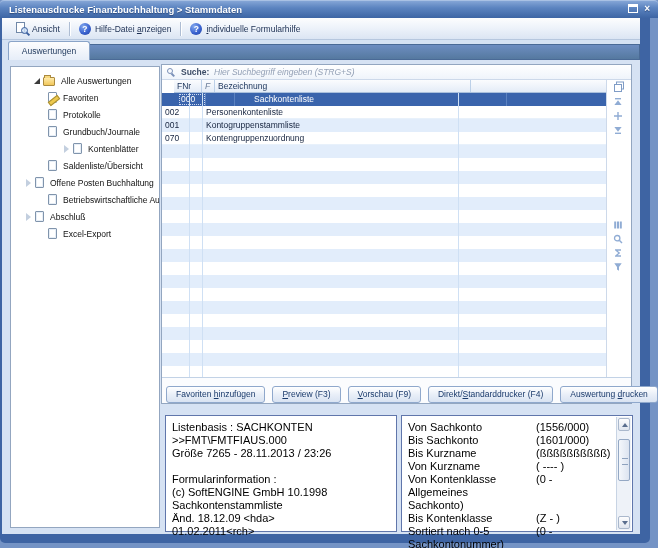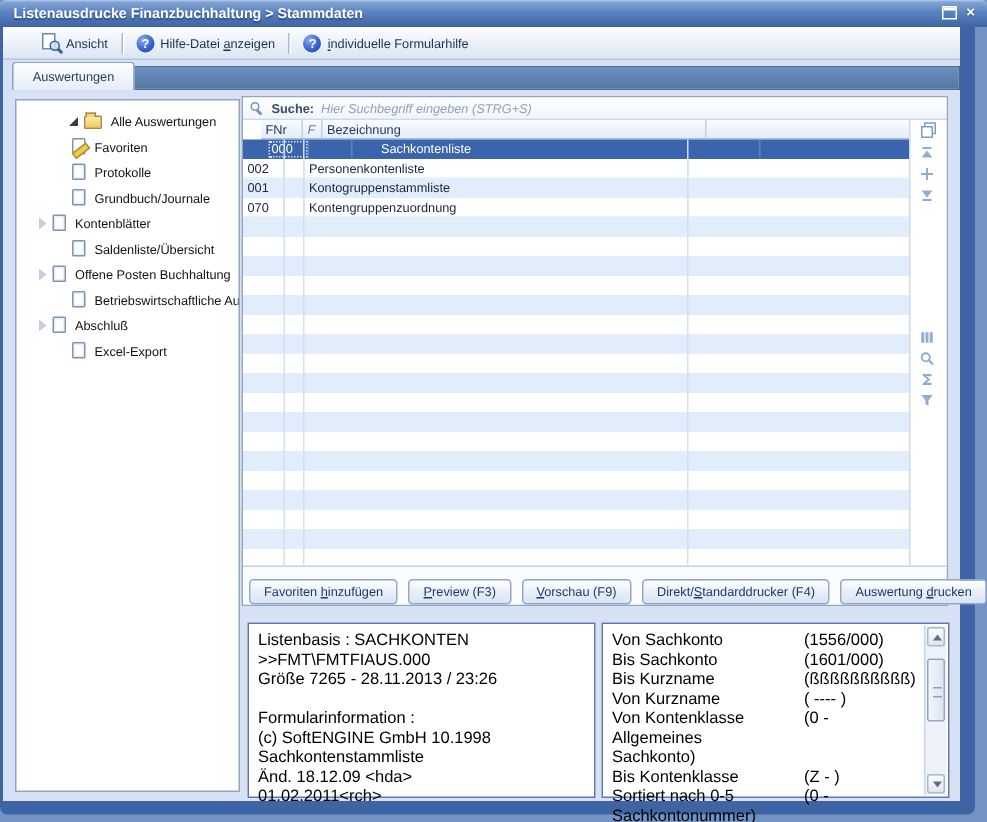--- a/index.html
+++ b/index.html
@@ -20,21 +20,21 @@
   .btn-close { color:#fff; font-size:10px; font-weight:bold; line-height:9px; }
   .btn-close::after { content:"×"; }
 
   .frame-dark { position:absolute; left:0; top:18px; width:650px; height:525px;
     background:#3e64a3; border-radius:0 0 5px 5px; }
   .window-body { position:absolute; left:2px; top:18px; width:638px; height:516px; background:#d6e2f3; }
 
   
   .toolbar { position:absolute; left:0; top:0; width:638px; height:22px;
     background:linear-gradient(180deg,#fdfdfe 0%,#eef3fa 45%,#dbe5f3 100%);
-    border-bottom:1px solid #b6c7de; display:flex; align-items:center; padding-left:20px; }
+    border-bottom:1px solid #b6c7de; display:flex; align-items:center; padding-left:8px; }
   .tb-btn { display:flex; align-items:center; gap:4px; height:18px; padding:0 5px;
     font-size:8.5px; color:#1c2f52; border:1px solid transparent; border-radius:2px; }
   .tb-sep { width:1px; height:14px; background:#aebdd3; margin:0 3px; box-shadow:1px 0 0 #fff; }
   .u { text-decoration:underline; }
 
   .icon-preview { width:12px; height:13px; position:relative; }
   .icon-preview .pg { position:absolute; left:0; top:0; width:9px; height:11px; background:#fff; border:1px solid #7088a8; }
   .icon-preview .mg { position:absolute; right:0; bottom:1px; width:7px; height:7px; border:1.5px solid #3a5f9e; border-radius:50%; background:rgba(205,224,246,.8); }
   .icon-preview .mg::after { content:""; position:absolute; width:4px; height:2px; background:#3a5f9e; transform:rotate(45deg); left:4px; top:5px; }
 
@@ -53,21 +53,21 @@
     font-size:8.5px; color:#233c60; text-align:center; line-height:18px; }
 
   
   .main { position:absolute; left:0; top:42px; width:638px; height:474px; background:#d6e2f3; }
 
   
   .tree { position:absolute; left:8px; top:6px; width:150px; height:462px;
     background:#fff; border:1px solid #93a6c0; overflow:hidden; padding-top:5px; }
   .ti { display:flex; align-items:center; height:17px; font-size:8.5px; color:#111; }
   .ti .slot { width:13px; flex:none; display:flex; justify-content:center; }
-  .ti.lvl0 { padding-left:19px;justify-content:center; }
+  .ti.lvl0 { padding-left:19px; }
   .ti.lvl1 { padding-left:24px; }
   .arr-open { width:0; height:0; border-bottom:6px solid #3c3c3c; border-left:6px solid transparent; }
   .arr-closed { width:0; height:0; border-left:5px solid #c3cfdf; border-top:4px solid transparent; border-bottom:4px solid transparent; }
   .ti .ico { margin-right:4px; flex:none; position:relative; }
   .icon-folder { width:12px; height:9px; background:linear-gradient(#ffeaa9,#f1c75a); border:1px solid #ab8a3e; border-radius:1px; margin-top:2px; position:relative; }
   .icon-folder::before { content:""; position:absolute; left:0; top:-3px; width:5px; height:2px; background:#f7d87e; border:1px solid #ab8a3e; border-bottom:none; }
   .icon-page { width:9px; height:11px; background:#fff; border:1px solid #8094ac; border-radius:1px; box-shadow:inset 0 0 0 1px #e7eef6; }
   .icon-page-edit { width:9px; height:11px; background:#fff; border:1px solid #8094ac; border-radius:1px; }
   .icon-page-edit::after { content:""; position:absolute; left:-1px; top:5px; width:10px; height:3px;
     background:#edc94e; border:1px solid #a98f35; transform:rotate(-38deg); }
@@ -200,21 +200,21 @@
         <div class="ti lvl1">
           <span class="slot"></span>
           <span class="ico icon-page"></span>
           <span class="lbl">Protokolle</span>
         </div>
         <div class="ti lvl1">
           <span class="slot"></span>
           <span class="ico icon-page"></span>
           <span class="lbl">Grundbuch/Journale</span>
         </div>
-        <div class="ti lvl1" style="padding-left:11px;">
+        <div class="ti lvl1" style="padding-left:11px;margin-left:38px;">
           <span class="slot">
               <span class="arr-closed"></span>
             </span>
           <span class="ico icon-page"></span>
           <span class="lbl">Kontenblätter</span>
         </div>
         <div class="ti lvl1">
           <span class="slot"></span>
           <span class="ico icon-page"></span>
           <span class="lbl">Saldenliste/Übersicht</span>

